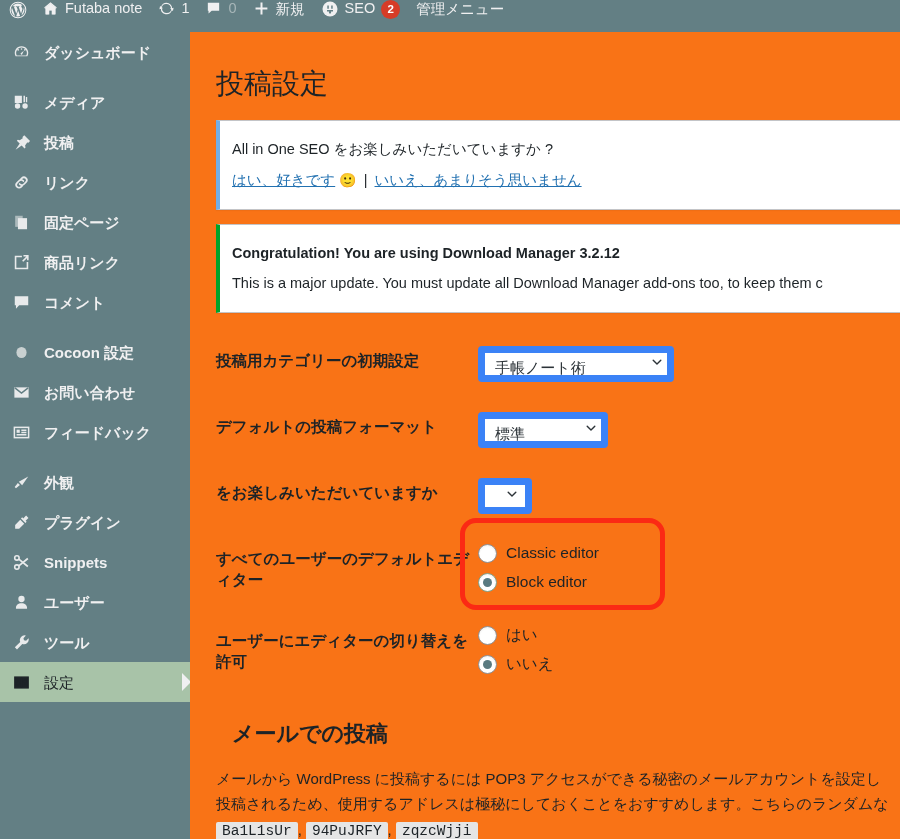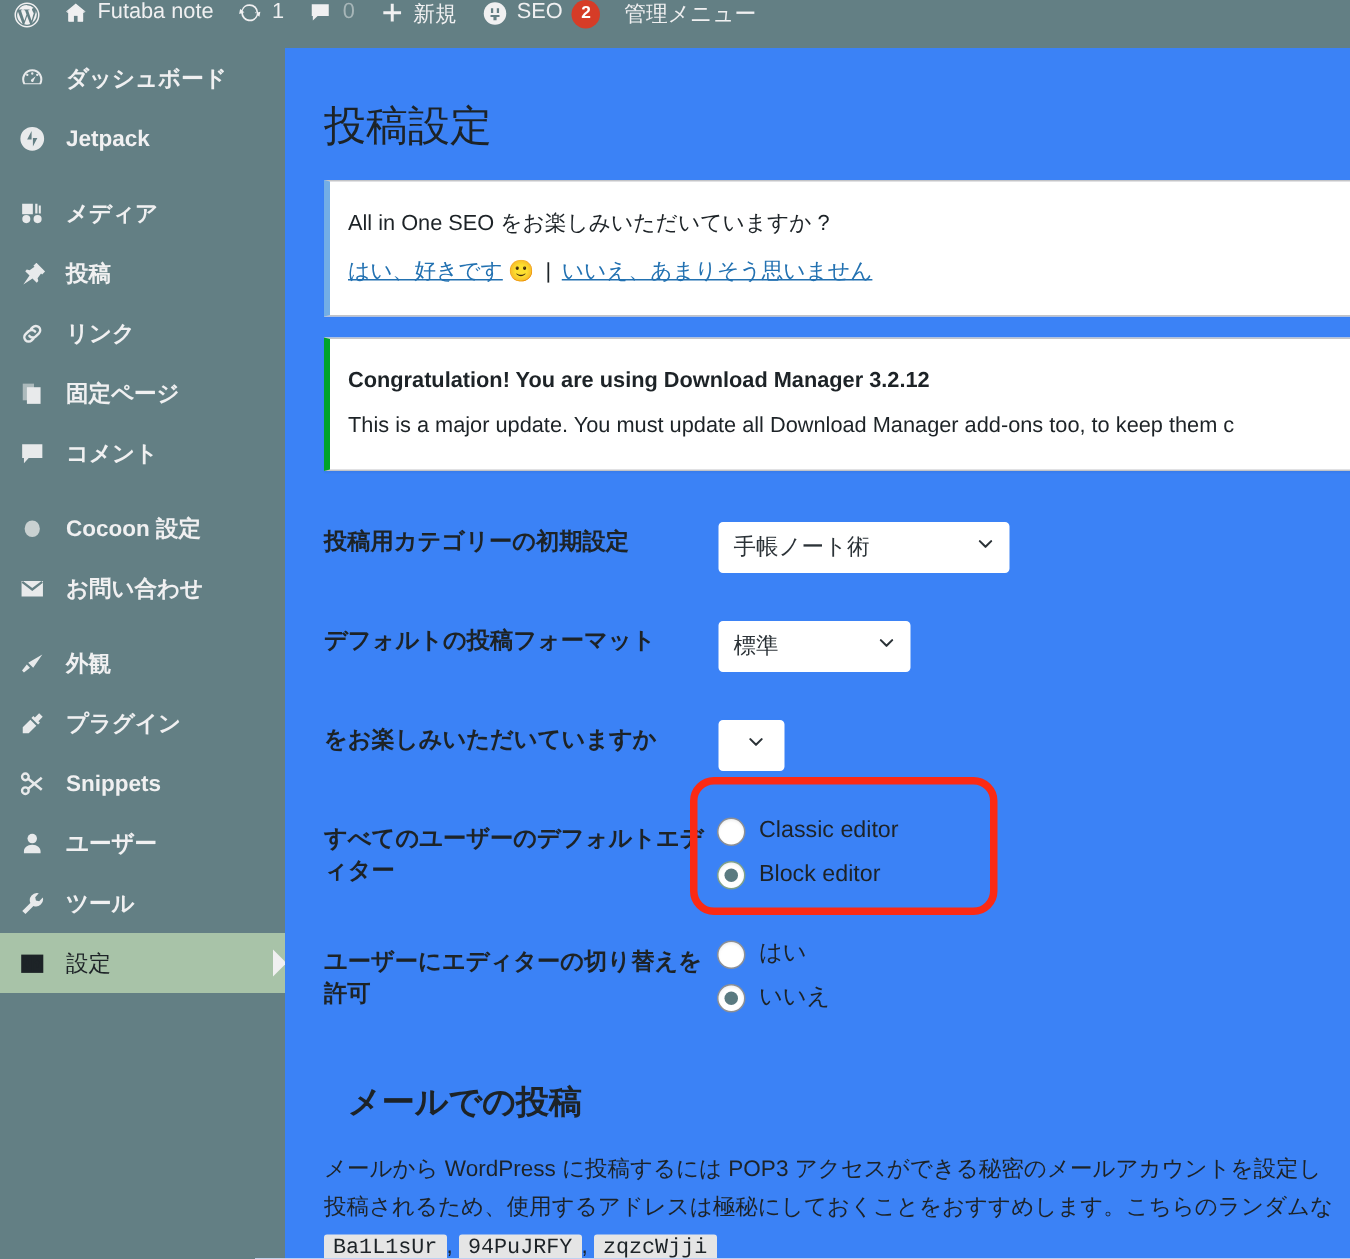--- a/index.html
+++ b/index.html
@@ -93,21 +93,21 @@
     margin-top: -9px;
     border-style: solid;
     border-width: 9px 0 9px 9px;
     border-color: transparent transparent transparent #f0f0f1;
   }
 
   
   #content {
     position: absolute; top: 32px; left: 190px;
     width: 710px; height: 807px;
-    background: #3b82f6;
+    background: #f97316;
     overflow: hidden;
     padding: 0 0 0 0;
   }
   .wrap { padding: 10px 20px 0 26px; }
 
   h1.page-title {
     font-size: 28px;
     font-weight: 400;
     color: #1d2327;
     margin: 15px 0 14px 0;
@@ -158,21 +158,21 @@
   }
   table.form-table td {
     vertical-align: top;
     padding: 15px 10px 15px 0;
   }
   .row-cat th, .row-cat td { padding-top: 16px; padding-bottom: 16px; }
 
   select.wp-select {
     appearance: none; -webkit-appearance: none;
     background: #fff;
-    border: 1px solid #3b82f6;
+    border: 7px solid #3b82f6;
     border-radius: 4px;
     box-shadow: 0 0 0 transparent;
     color: #2c3338;
     font-family: inherit;
     font-size: 15px;
     line-height: 2;
     height: 36px;
     padding: 0 30px 0 10px;
     min-width: 40px;
   }
@@ -333,28 +333,20 @@
 
     <a class="menu-item">
       <span class="mi-icon">
         <svg width="19" height="19" viewBox="0 0 24 24" fill="#f0f0f1">
           <path d="M12 4a8.5 8.5 0 0 0-7.4 12.7h14.8A8.5 8.5 0 0 0 12 4zm0 1.7a6.8 6.8 0 0 1 6 10H6a6.8 6.8 0 0 1 6-10zm-4.2 2a1 1 0 1 0 0 2 1 1 0 0 0 0-2zm8.4 0a1 1 0 1 0 0 2 1 1 0 0 0 0-2zM12 6.6a1 1 0 1 0 0 2 1 1 0 0 0 0-2zm2.9 3.2-3.4 2.7a1.2 1.2 0 0 0 .9 2.2 1.2 1.2 0 0 0 .8-1.2l1.7-3.7z"></path>
         </svg>
       </span>
       <span class="mi-label">ダッシュボード</span>
     </a>
 
-    <a class="menu-item">
-      <span class="mi-icon">
-        <svg width="19" height="19" viewBox="0 0 24 24" fill="#f0f0f1">
-          <path d="M12 2a10 10 0 1 0 0 20 10 10 0 0 0 0-20zm-.55 3.4v7.2H7.7l3.75-7.2zm1.1 13.2v-7.2h3.75l-3.75 7.2z"></path>
-        </svg>
-      </span>
-      <span class="mi-label">Jetpack</span>
-    </a>
 
     <div class="menu-sep"></div>
 
     <a class="menu-item">
       <span class="mi-icon">
         <svg width="19" height="19" viewBox="0 0 24 24" fill="#f0f0f1">
           <path d="M3.5 3.5h9v9h-9zM14.5 3.5h1.9v8.2h-1.9zM17.5 5.1h1.7v6.6h-1.7z"></path>
           <circle cx="7" cy="16.5" r="3.4"></circle>
           <circle cx="16.5" cy="16.5" r="3.4"></circle>
         </svg>
@@ -384,20 +376,29 @@
     <a class="menu-item">
       <span class="mi-icon">
         <svg width="19" height="19" viewBox="0 0 24 24" fill="#f0f0f1">
           <path d="M4 3.5h9.5v14H4z" opacity=".55"></path>
           <path d="M7.5 6.5H19v14H7.5z"></path>
         </svg>
       </span>
       <span class="mi-label">固定ページ</span>
     </a>
 
+    <a class="menu-item">
+      <span class="mi-icon">
+        <svg width="19" height="19" viewBox="0 0 24 24" fill="none" stroke="#f0f0f1" stroke-width="2">
+          <path d="M12.5 4.5H4.5v15h15v-8"></path>
+          <path d="M13.5 10.5 20 4m-5.5-.5H20V9"></path>
+        </svg>
+      </span>
+      <span class="mi-label">商品リンク</span>
+    </a>
 
     <a class="menu-item">
       <span class="mi-icon">
         <svg width="19" height="19" viewBox="0 0 24 24" fill="#f0f0f1">
           <path d="M3.5 4h17v11.5H9L5 20v-4.5H3.5V4z"></path>
         </svg>
       </span>
       <span class="mi-label">コメント</span>
     </a>
 
@@ -416,20 +417,30 @@
     <a class="menu-item">
       <span class="mi-icon">
         <svg width="19" height="19" viewBox="0 0 24 24" fill="#f0f0f1">
           <path d="M3 5.5h18v13H3z"></path>
           <path d="M3.6 6.2 12 12.6l8.4-6.4" fill="none" stroke="#637f84" stroke-width="1.9"></path>
         </svg>
       </span>
       <span class="mi-label">お問い合わせ</span>
     </a>
 
+    <a class="menu-item">
+      <span class="mi-icon">
+        <svg width="19" height="19" viewBox="0 0 24 24" fill="none" stroke="#f0f0f1" stroke-width="1.9">
+          <rect x="3" y="5.5" width="18" height="13"></rect>
+          <rect x="5.8" y="8.4" width="4" height="4" fill="#f0f0f1" stroke="none"></rect>
+          <path d="M11.8 9.2h6.4M11.8 12h6.4M5.8 14.8h12.4" stroke-width="1.7"></path>
+        </svg>
+      </span>
+      <span class="mi-label">フィードバック</span>
+    </a>
 
     <div class="menu-sep"></div>
 
     <a class="menu-item">
       <span class="mi-icon">
         <svg width="19" height="19" viewBox="0 0 24 24" fill="#f0f0f1">
           <path d="M20.5 4.3 8.6 11.2l4.2 4.2L20.5 4.3zM7.4 12.6l-4 5.1 1.6 1.6 5.1-4-2.7-2.7z"></path>
         </svg>
       </span>
       <span class="mi-label">外観</span>

